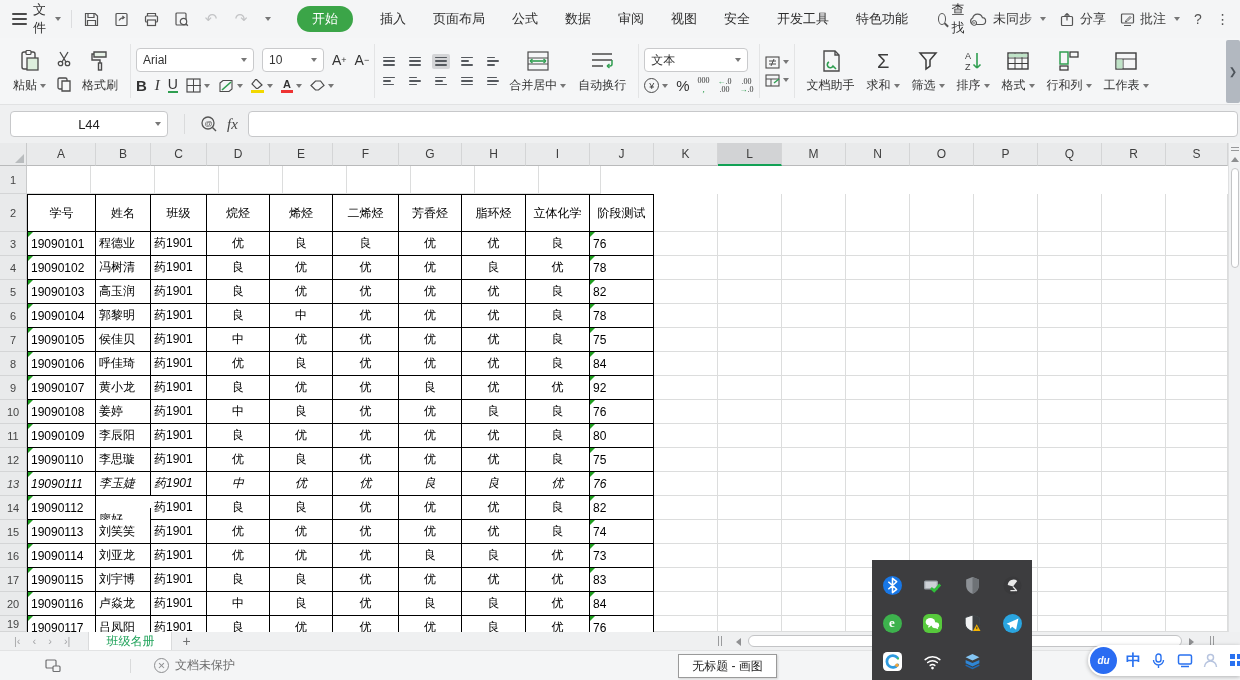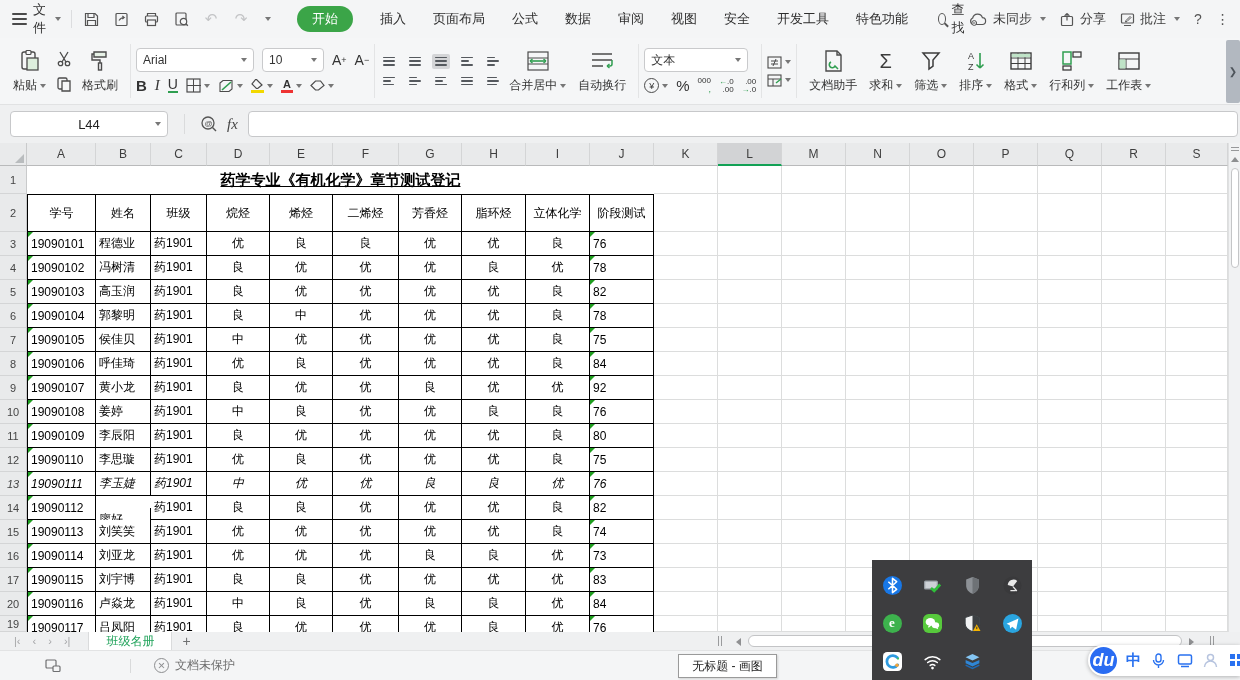--- a/index.html
+++ b/index.html
@@ -47,21 +47,21 @@
 .fontsize{width:62px;}
 .numfmt{width:104px;}
 .tbtn{cursor:pointer;display:inline-flex;align-items:center;font-size:14px;color:#333;}
 .supmin{font-size:9px;vertical-align:super;}
 .bld{font-weight:bold;font-size:15px;}
 .itl{font-style:italic;font-family:"Liberation Serif",serif;font-size:15px;}
 .und{font-size:14px;border-bottom:2px solid #2f9e50;line-height:13px;}
 .bars{display:inline-flex;flex-direction:column;gap:2px;padding:3px;border-radius:2px;cursor:pointer;}
 .bars i{height:1.6px;background:#55595e;border-radius:1px;}
 .bars.sel{background:#d4d5d7;}
-.minitxt{font-size:8px;line-height:8px;color:#333;text-align:right;cursor:pointer;}
+.minitxt{font-size:8px;line-height:8px;color:#333;text-align:center;cursor:pointer;font-family:Liberation Serif, serif;}
 .grn{color:#2f9e50;}
 .toolbar-overflow{position:absolute;left:1226px;top:40px;width:14px;height:63px;background:#b2b8c0;color:#4e545b;
   display:flex;align-items:center;justify-content:center;font-size:10px;border-radius:2px;cursor:pointer;}
 
 
 .fbar{position:absolute;left:0;top:105px;width:1240px;height:38px;background:#eff0f1;display:flex;align-items:center;}
 .namebox{width:158px;height:26px;background:#fff;border:1px solid #c7c8ca;border-radius:4px;margin-left:10px;
   display:flex;align-items:center;justify-content:center;position:relative;font-size:13px;color:#222;cursor:text;}
 .namebox .car{position:absolute;right:6px;}
 .fdiv{width:1px;height:20px;background:#dadbdc;margin:0 14px 0 16px;}
@@ -120,21 +120,21 @@
 
 .tooltip{position:absolute;left:678px;top:654px;width:99px;height:24px;background:#fff;border:1px solid #9a9a9a;
   box-shadow:1px 1px 2px rgba(0,0,0,.15);display:flex;align-items:center;justify-content:center;font-size:12px;color:#222;}
 .tray{position:absolute;left:872px;top:560px;width:160px;height:120px;background:#3d3d3f;
   display:grid;grid-template-columns:repeat(4,40px);grid-auto-rows:38px;padding-top:6px;justify-items:center;align-items:center;}
 .ti{width:19px;height:19px;display:flex;align-items:center;justify-content:center;cursor:pointer;}
 .ti svg{width:100%;height:100%;display:block;}
 .imebar{position:absolute;left:1088px;top:645px;width:152px;height:31px;background:#fff;border-radius:16px 0 0 16px;
   box-shadow:0 1px 4px rgba(0,0,0,.28);display:flex;align-items:center;gap:9px;padding-left:2px;overflow:hidden;}
 .dulogo{width:27px;height:27px;border-radius:50%;background:#2a6cf2;color:#fff;display:flex;align-items:center;
-  justify-content:center;font-weight:bold;font-style:italic;font-size:18px;flex:none;cursor:pointer;}
+  justify-content:center;font-weight:bold;font-style:italic;font-size:10px;flex:none;cursor:pointer;}
 .imemode{color:#2a72f0;font-weight:bold;font-size:15px;cursor:pointer;}
 .imeic{width:17px;height:17px;display:flex;align-items:center;justify-content:center;flex:none;cursor:pointer;}
 </style>
 </head>
 <body>
 
 <div id="app">
 
   <div class="menubar">
     <div class="mb-left">
@@ -586,21 +586,20 @@
         <div class="colhead" style="width: 64px;">N</div>
         <div class="colhead" style="width: 64px;">O</div>
         <div class="colhead" style="width: 64px;">P</div>
         <div class="colhead" style="width: 64px;">Q</div>
         <div class="colhead" style="width: 64px;">R</div>
         <div class="colhead" style="width: 62px;">S</div>
       </div>
     <div id="rows">
         <div class="grow" style="height: 28px;">
           <div class="rowhead" style="height: 28px;">1</div>
-          <div class="ttitle" style="width: 627px; height: 28px;">药学专业《有机化学》章节测试登记</div>
           <div class="gcell" style="width: 64px; height: 28px;"></div>
           <div class="gcell" style="width: 64px; height: 28px;"></div>
           <div class="gcell" style="width: 64px; height: 28px;"></div>
           <div class="gcell" style="width: 64px; height: 28px;"></div>
           <div class="gcell" style="width: 64px; height: 28px;"></div>
           <div class="gcell" style="width: 64px; height: 28px;"></div>
           <div class="gcell" style="width: 64px; height: 28px;"></div>
           <div class="gcell" style="width: 64px; height: 28px;"></div>
           <div class="gcell" style="width: 62px; height: 28px;"></div>
         </div>

